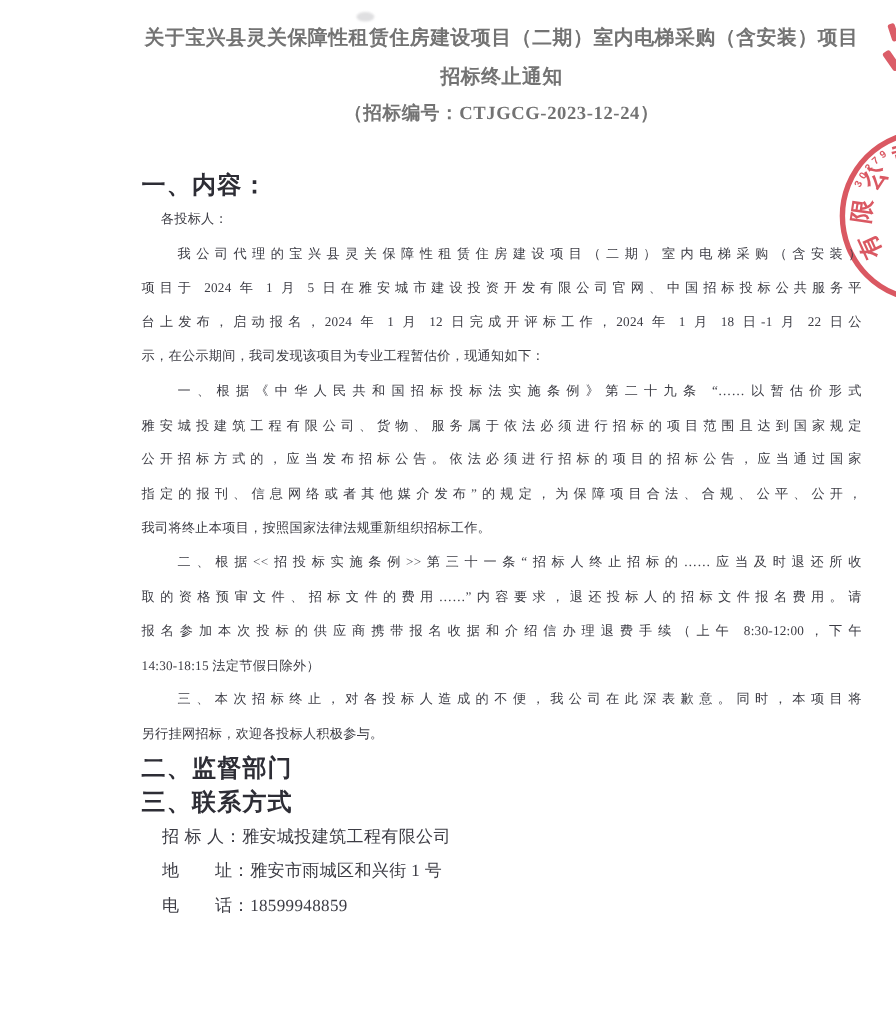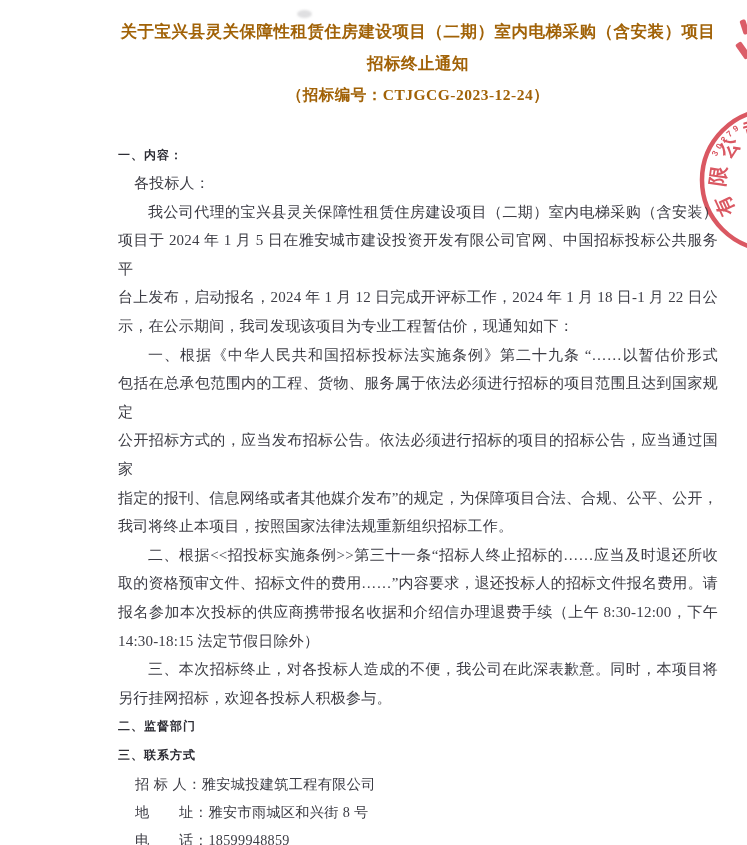--- a/index.html
+++ b/index.html
@@ -14,37 +14,37 @@
   .content{
     position:absolute;
     left:118px;top:16px;
     width:600px;
   }
   .title{
     font-size:16.5px;
     font-weight:700;
     line-height:31.5px;
     text-align:center;
-    color:#a16207;
+    color:#737373;
     letter-spacing:.5px;
   }
   .title.small{font-size:15.5px;}
   .line{
-    font-size:15px;
+    font-size:11px;
     line-height:28.6px;
     letter-spacing:.2px;
     white-space:normal;
   }
   .j{text-align:justify;text-align-last:justify;}
   .ind1{text-indent:16px;}
   .ind2{text-indent:30px;}
   .hd{
     font-family:"Liberation Sans","DejaVu Sans",sans-serif;
     font-weight:700;
-    font-size:12px;
+    font-size:20px;
     line-height:28.6px;
     color:#2d2d35;
     letter-spacing:1px;
   }
   .hd.first{margin-top:30px;}
   .contact-line{
     font-size:14.2px;
     line-height:28.4px;
     text-indent:17px;
     letter-spacing:.3px;
@@ -107,36 +107,36 @@
 
     <div class="hd first">一、内容：</div>
 
     <div>
         <div class="line ind1">各投标人：</div>
         <div class="line ind2 j">我公司代理的宝兴县灵关保障性租赁住房建设项目（二期）室内电梯采购（含安装）</div>
         <div class="line j">项目于 2024 年 1 月 5 日在雅安城市建设投资开发有限公司官网、中国招标投标公共服务平</div>
         <div class="line j">台上发布，启动报名，2024 年 1 月 12 日完成开评标工作，2024 年 1 月 18 日-1 月 22 日公</div>
         <div class="line ">示，在公示期间，我司发现该项目为专业工程暂估价，现通知如下：</div>
         <div class="line ind2 j">一、根据《中华人民共和国招标投标法实施条例》第二十九条 “……以暂估价形式</div>
-        <div class="line j">包括在总承包范围内的工程、货物、服务属于依法必须进行招标的项目范围且达到国家规定</div>
+        <div class="line j">雅安城投建筑工程有限公司、货物、服务属于依法必须进行招标的项目范围且达到国家规定</div>
         <div class="line j">公开招标方式的，应当发布招标公告。依法必须进行招标的项目的招标公告，应当通过国家</div>
         <div class="line j">指定的报刊、信息网络或者其他媒介发布”的规定，为保障项目合法、合规、公平、公开，</div>
         <div class="line ">我司将终止本项目，按照国家法律法规重新组织招标工作。</div>
         <div class="line ind2 j">二、根据&lt;&lt;招投标实施条例&gt;&gt;第三十一条“招标人终止招标的……应当及时退还所收</div>
         <div class="line j">取的资格预审文件、招标文件的费用……”内容要求，退还投标人的招标文件报名费用。请</div>
         <div class="line j">报名参加本次投标的供应商携带报名收据和介绍信办理退费手续（上午 8:30-12:00，下午</div>
         <div class="line ">14:30-18:15 法定节假日除外）</div>
         <div class="line ind2 j">三、本次招标终止，对各投标人造成的不便，我公司在此深表歉意。同时，本项目将</div>
         <div class="line ">另行挂网招标，欢迎各投标人积极参与。</div>
       </div>
 
     <div class="hd">二、监督部门</div>
 
     <div class="hd">三、联系方式</div>
 
     <div>
         <div class="contact-line"><span class="c-label">招 标 人：</span><span>雅安城投建筑工程有限公司</span></div>
-        <div class="contact-line"><span class="c-label">地　　址：</span><span>雅安市雨城区和兴街 8 号</span></div>
+        <div class="contact-line"><span class="c-label">地　　址：</span><span>雅安市雨城区和兴街 1 号</span></div>
         <div class="contact-line"><span class="c-label">电　　话：</span><span>18599948859</span></div>
       </div>
   </div>
 
 </div>
 
 </body></html>

